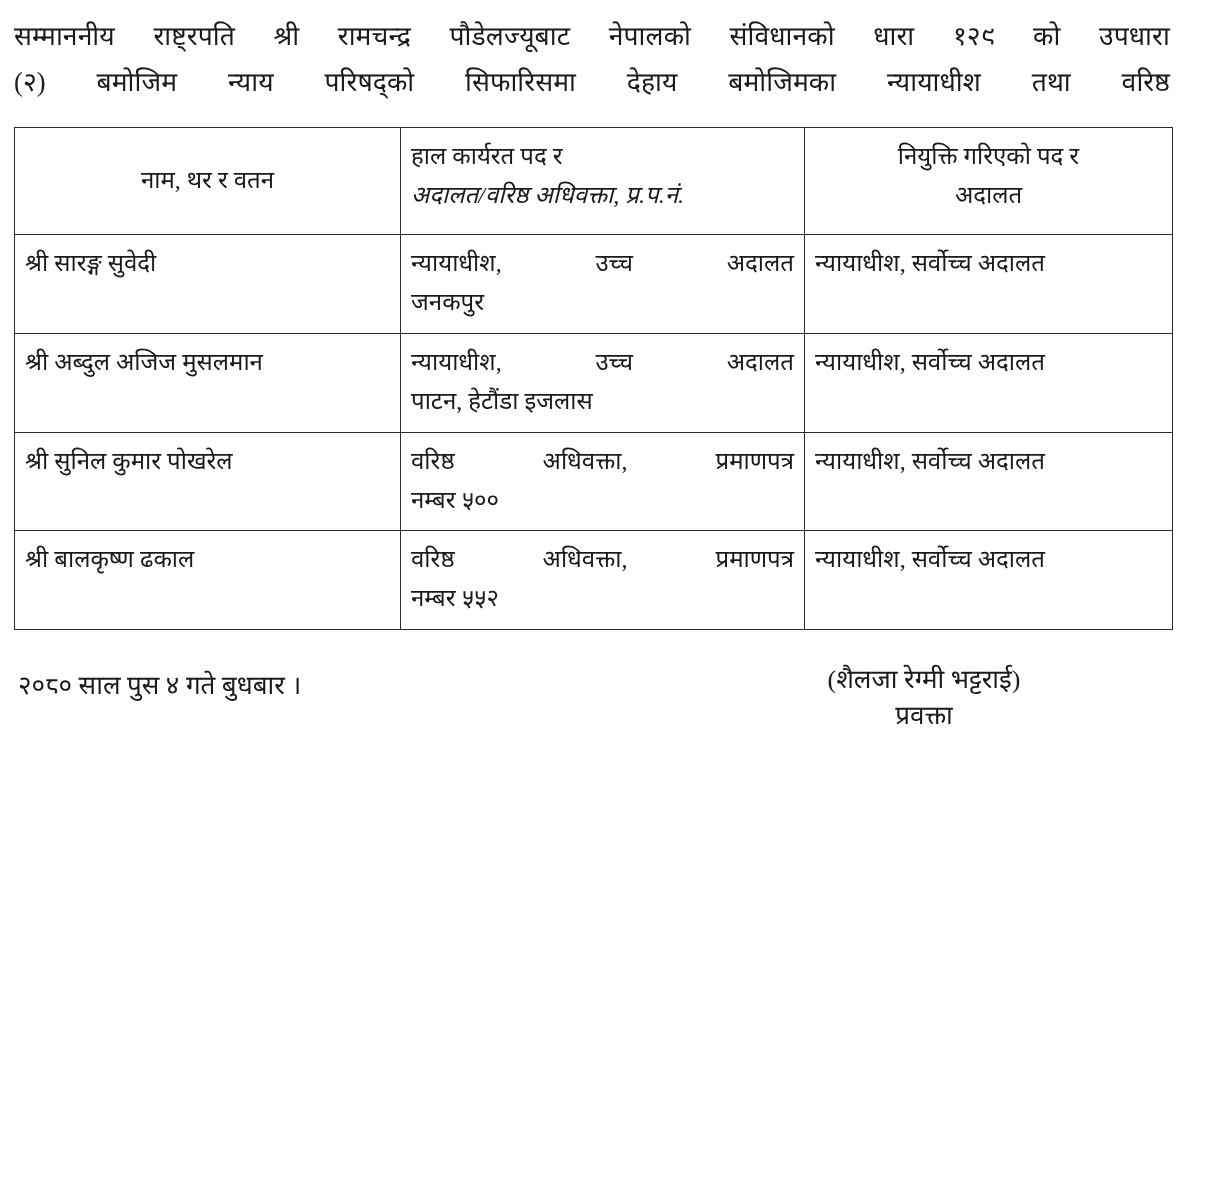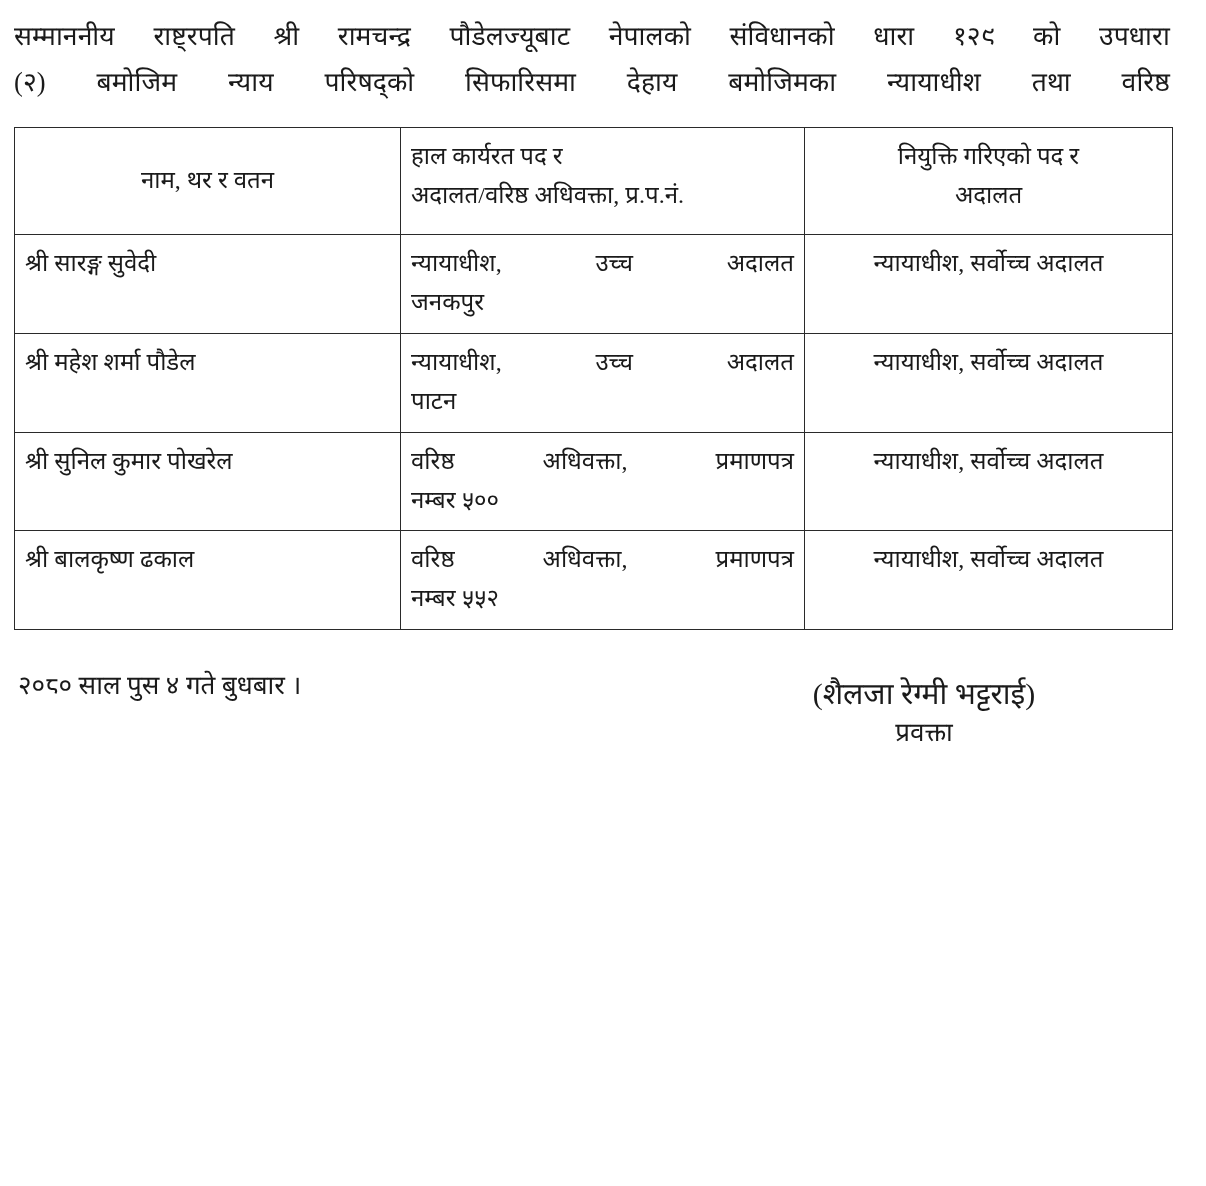--- a/index.html
+++ b/index.html
@@ -73,42 +73,41 @@
     align-items: center;
     justify-content: center;
     height: 100%;
     min-height: 86px;
   }
   .head-left {
     text-align: left;
     padding-left: 6px;
   }
   .head-left .hl-1 { display: block; }
-  .head-left .hl-2 { display: block; }
+  .head-left .hl-2 { display: block; font-style: italic; }
   .head-center-2 {
     text-align: center;
   }
   .head-center-2 .hc-1 { display: block; }
   .head-center-2 .hc-2 { display: block; }
 
   td.cell-name {
     padding-left: 14px;
     white-space: nowrap;
   }
   td.cell-current .justline {
     display: flex;
     justify-content: space-between;
   }
   td.cell-current .plain {
     display: block;
   }
   td.cell-appointed {
     white-space: nowrap;
     padding-left: 12px;
-    text-align: center;
   }
 
   
   .footer {
     position: relative;
     margin-top: 26px;
     height: 190px;
     padding: 0 6px 0 6px;
   }
   .date-line {
@@ -128,22 +127,22 @@
   .signature {
     height: 78px;
     position: relative;
   }
   .sig-svg {
     position: absolute;
     right: 96px;
     top: -4px;
   }
   .spokesperson-name {
-    font-size: 30px;
-    margin-top: 16px;
+    font-size: 26px;
+    margin-top: 4px;
     white-space: nowrap;
   }
   .spokesperson-title {
     font-size: 26px;
     margin-top: 0;
     white-space: nowrap;
   }
 </style>
 </head>
 <body>
@@ -206,28 +205,28 @@
           <span class="justline">
             <span>न्यायाधीश,</span>
             <span>उच्च</span>
             <span>अदालत</span>
           </span>
           <span class="plain">जनकपुर</span>
         </td>
         <td class="cell-appointed">न्यायाधीश, सर्वोच्च अदालत</td>
       </tr>
       <tr>
-        <td class="cell-name">श्री महेश शर्मा पौडेल</td>
+        <td class="cell-name">श्री अब्दुल अजिज मुसलमान</td>
         <td class="cell-current">
           <span class="justline">
             <span>न्यायाधीश,</span>
             <span>उच्च</span>
             <span>अदालत</span>
           </span>
-          <span class="plain">पाटन</span>
+          <span class="plain">पाटन, हेटौंडा इजलास</span>
         </td>
         <td class="cell-appointed">न्यायाधीश, सर्वोच्च अदालत</td>
       </tr>
       <tr>
         <td class="cell-name">श्री सुनिल कुमार पोखरेल</td>
         <td class="cell-current">
           <span class="justline">
             <span>वरिष्ठ</span>
             <span>अधिवक्ता,</span>
             <span>प्रमाणपत्र</span>

